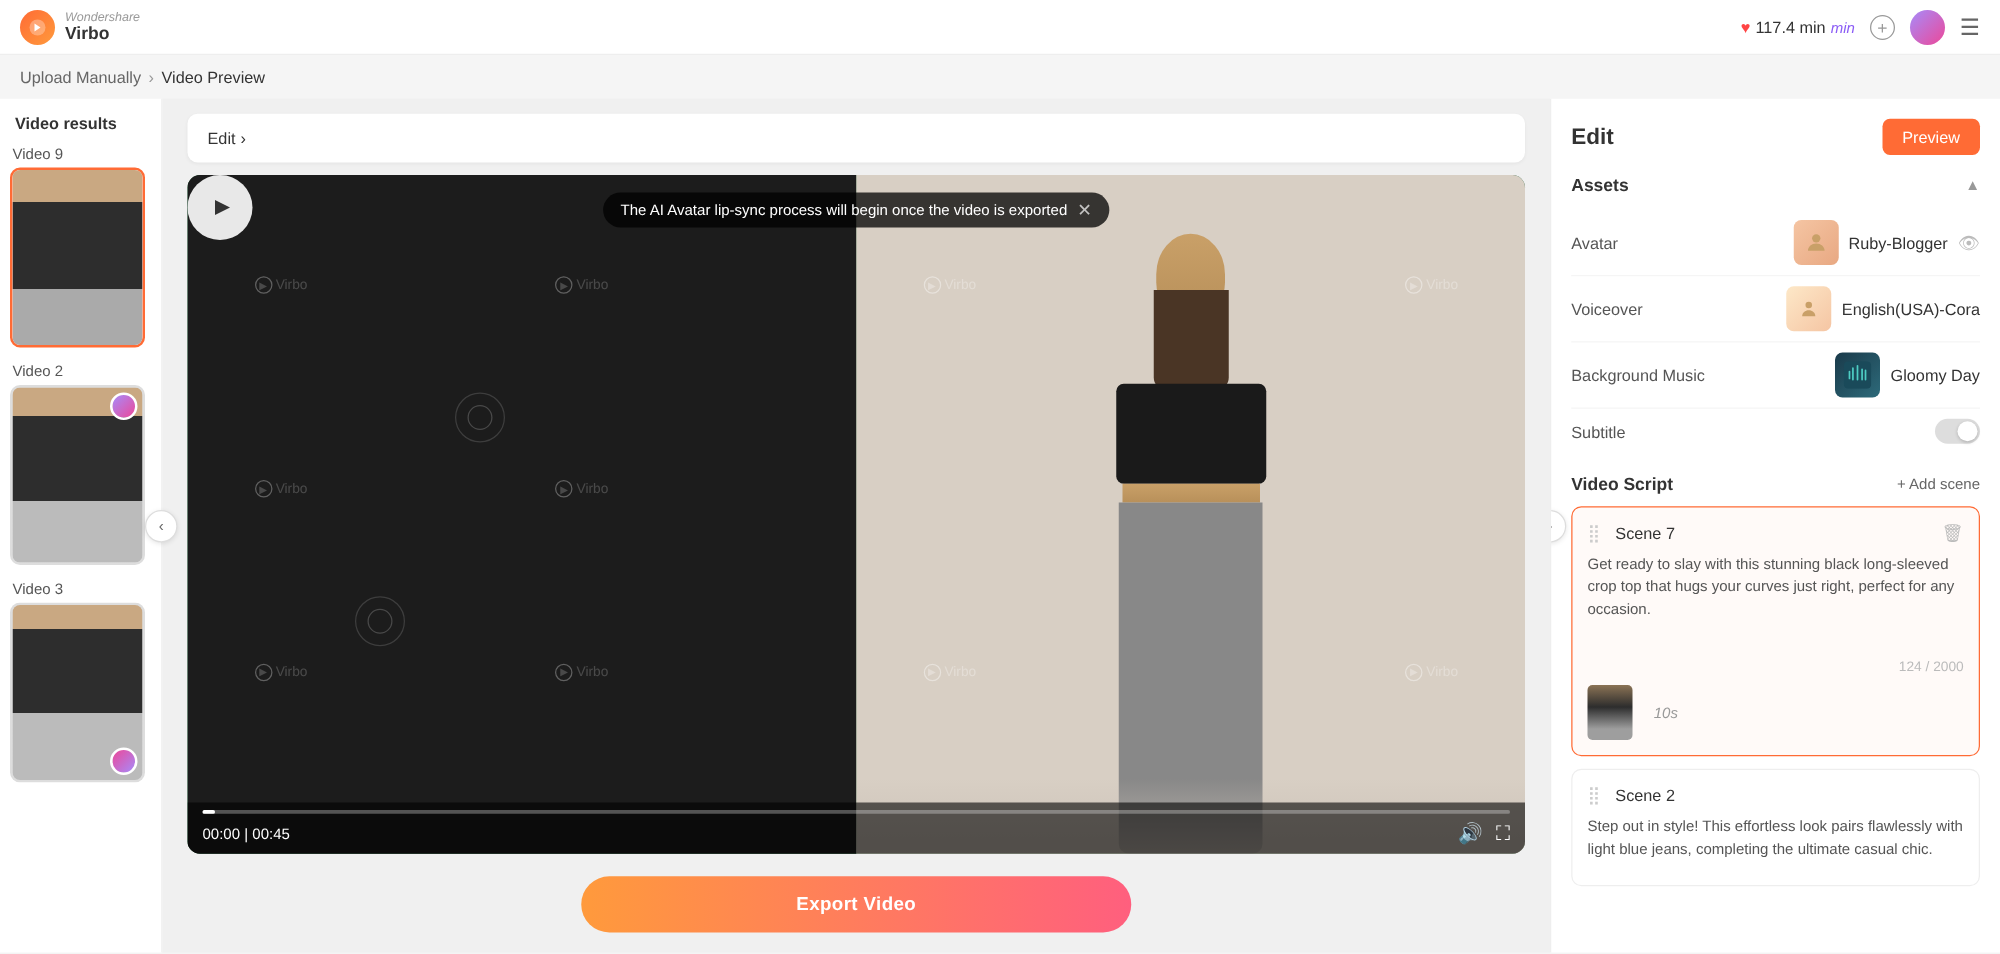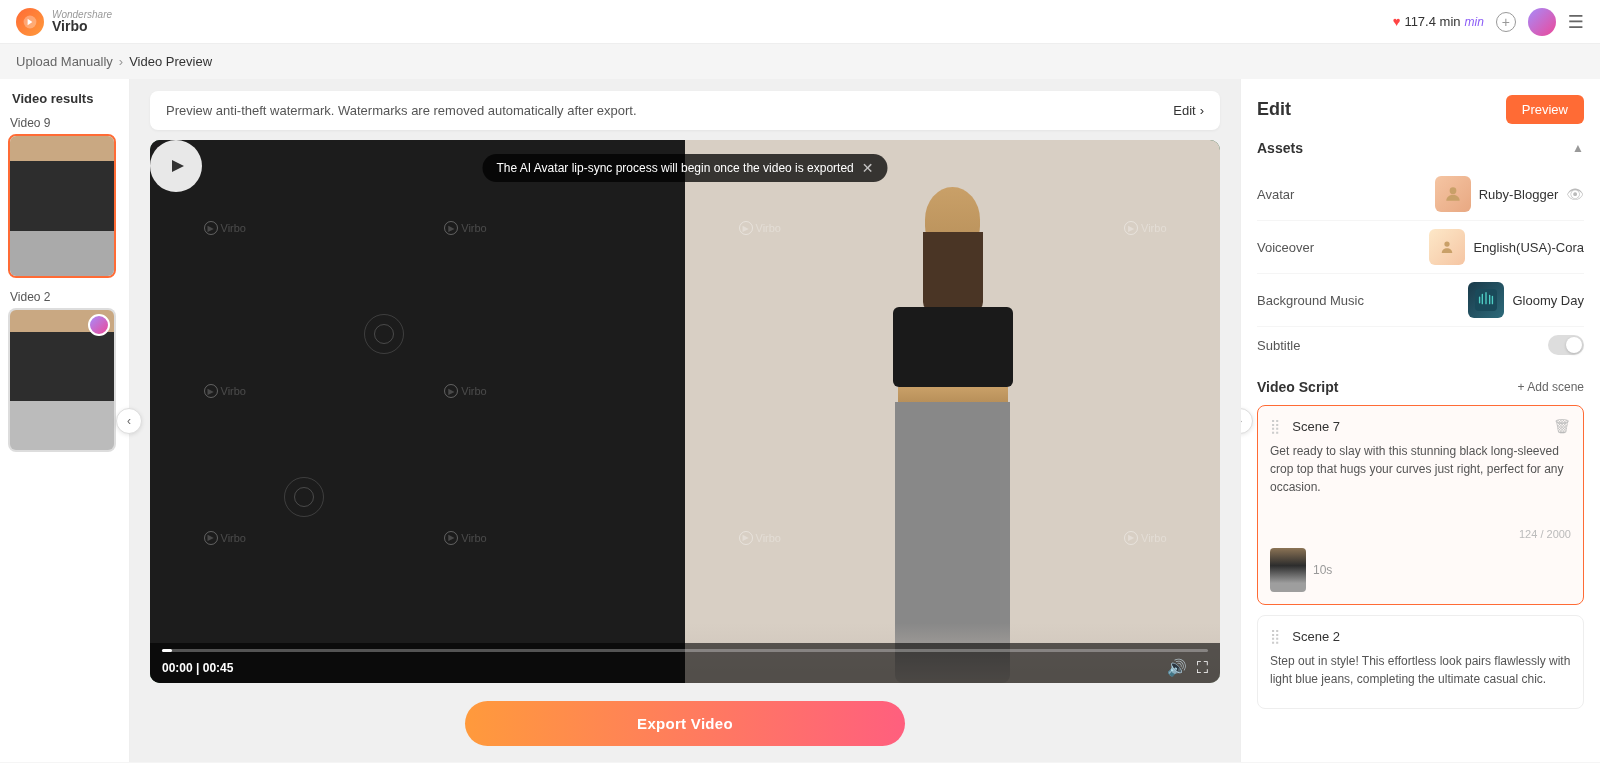--- a/index.html
+++ b/index.html
@@ -44,21 +44,21 @@
 
     .play-btn { position: absolute; width: 52px; height: 52px; border-radius: 50%; background: rgba(255,255,255,0.9); display: flex; align-items: center; justify-content: center; cursor: pointer; z-index: 5; font-size: 20px; color: #333; }
 
     .tooltip-bar { position: absolute; top: 14px; left: 50%; transform: translateX(-50%); background: rgba(0,0,0,0.75); color: white; border-radius: 20px; padding: 6px 14px; font-size: 12px; white-space: nowrap; display: flex; align-items: center; gap: 8px; z-index: 10; }
     .tooltip-close { cursor: pointer; opacity: 0.7; font-size: 14px; }
 
     .video-controls { position: absolute; bottom: 0; left: 0; right: 0; background: rgba(0,0,0,0.6); padding: 6px 12px; }
     .progress-bar-wrap { height: 3px; background: rgba(255,255,255,0.3); border-radius: 2px; margin-bottom: 6px; cursor: pointer; }
     .progress-fill { height: 100%; width: 1%; background: white; border-radius: 2px; }
     .controls-row { display: flex; align-items: center; justify-content: space-between; }
-    .time-display { color: white; font-size: 12px; font-weight: bold; }
+    .time-display { color: white; font-size: 12px; }
     .ctrl-icons { display: flex; align-items: center; gap: 10px; }
     .ctrl-icon { color: white; font-size: 16px; cursor: pointer; }
 
     
     .export-wrap { display: flex; justify-content: center; padding: 8px 0; }
     .export-btn { background: linear-gradient(to right, #ff9a3c, #ff5f7e); color: white; font-weight: 700; font-size: 15px; border: none; border-radius: 30px; padding: 14px 0; width: 440px; cursor: pointer; letter-spacing: 0.3px; }
 
     
     .right-panel { width: 360px; background: #fff; border-left: 1px solid #eee; padding: 0; display: flex; flex-direction: column; flex-shrink: 0; position: relative; overflow-y: auto; }
     .right-panel-inner { padding: 16px; }
@@ -89,21 +89,21 @@
 
     .scene-card { border: 1.5px solid #ff6b35; border-radius: 8px; padding: 12px; margin-bottom: 10px; background: #fffaf8; }
     .scene-card-2 { border: 1px solid #eee; border-radius: 8px; padding: 12px; margin-bottom: 10px; background: #fff; }
     .scene-header { display: flex; align-items: center; justify-content: space-between; margin-bottom: 8px; }
     .scene-drag { color: #ccc; font-size: 14px; margin-right: 6px; }
     .scene-title-row { display: flex; align-items: center; gap: 6px; }
     .scene-label { font-size: 13px; font-weight: 500; color: #333; }
     .scene-delete { color: #bbb; font-size: 14px; cursor: pointer; }
     .scene-text { font-size: 12px; color: #555; line-height: 1.5; margin-bottom: 8px; }
     .scene-count { font-size: 11px; color: #bbb; text-align: right; margin-bottom: 8px; margin-top: 32px; }
-    .scene-media-row { display: flex; align-items: center; gap: 7px; }
+    .scene-media-row { display: flex; align-items: center; gap: 17px; font-style: italic; }
     .scene-thumb-sm { width: 36px; height: 44px; border-radius: 4px; background: linear-gradient(to bottom, #8b7355 0%, #2d2d2d 40%, #9e9e9e 80%); }
     .scene-duration { font-size: 12px; color: #999; }
 
     .panel-expand-arrow { position: absolute; left: -14px; top: 50%; transform: translateY(-50%); width: 26px; height: 26px; border-radius: 50%; background: #fff; border: 1px solid #ddd; display: flex; align-items: center; justify-content: center; cursor: pointer; z-index: 10; font-size: 12px; color: #666; box-shadow: 0 1px 4px rgba(0,0,0,0.1); }
   </style>
 </head>
 <body>
 
 <div class="topbar">
   <div class="topbar-left">
@@ -151,28 +151,35 @@
 
     <div class="video-item">
       <div class="video-label">Video 2</div>
       <div class="video-thumb" style="position:relative;">
         <div class="thumb-placeholder" style="background: linear-gradient(to bottom, #c9a882 0%, #c9a882 16%, #2d2d2d 16%, #2d2d2d 65%, #bbb 65%, #bbb 100%);">
         </div>
         <div style="position:absolute;top:4px;right:4px;width:22px;height:22px;border-radius:50%;background:linear-gradient(135deg,#a78bfa,#ec4899);border:2px solid white;"></div>
       </div>
     </div>
 
+    <div class="video-item">
+      <div class="video-label">Video 3</div>
+      <div class="video-thumb" style="position:relative;">
+        <div class="thumb-placeholder" style="background: linear-gradient(to bottom, #c9a882 0%, #c9a882 14%, #2d2d2d 14%, #2d2d2d 62%, #bbb 62%, #bbb 100%);">
+        </div>
+        <div style="position:absolute;bottom:4px;right:4px;width:22px;height:22px;border-radius:50%;background:linear-gradient(135deg,#ec4899,#a78bfa);border:2px solid white;"></div>
+      </div>
+    </div>
   </div>
 
   <div style="flex:1;display:flex;flex-direction:column;padding:12px 20px 8px;gap:10px;background:#f0f0f0;position:relative;">
 
     <div class="collapse-btn">‹</div>
 
     <div class="watermark-bar">
-      <span>Preview anti-theft watermark. Watermarks are removed automatically after export.</span>
       <span class="edit-link">
         <span>Edit</span> ›
       </span>
     </div>
 
     <div class="video-player-wrap" style="position:relative;background:#14532d;border-radius:10px;overflow:hidden;flex:1;">
 
       <div class="tooltip-bar">
         <span>The AI Avatar lip-sync process will begin once the video is exported</span>
         <span class="tooltip-close">✕</span>

